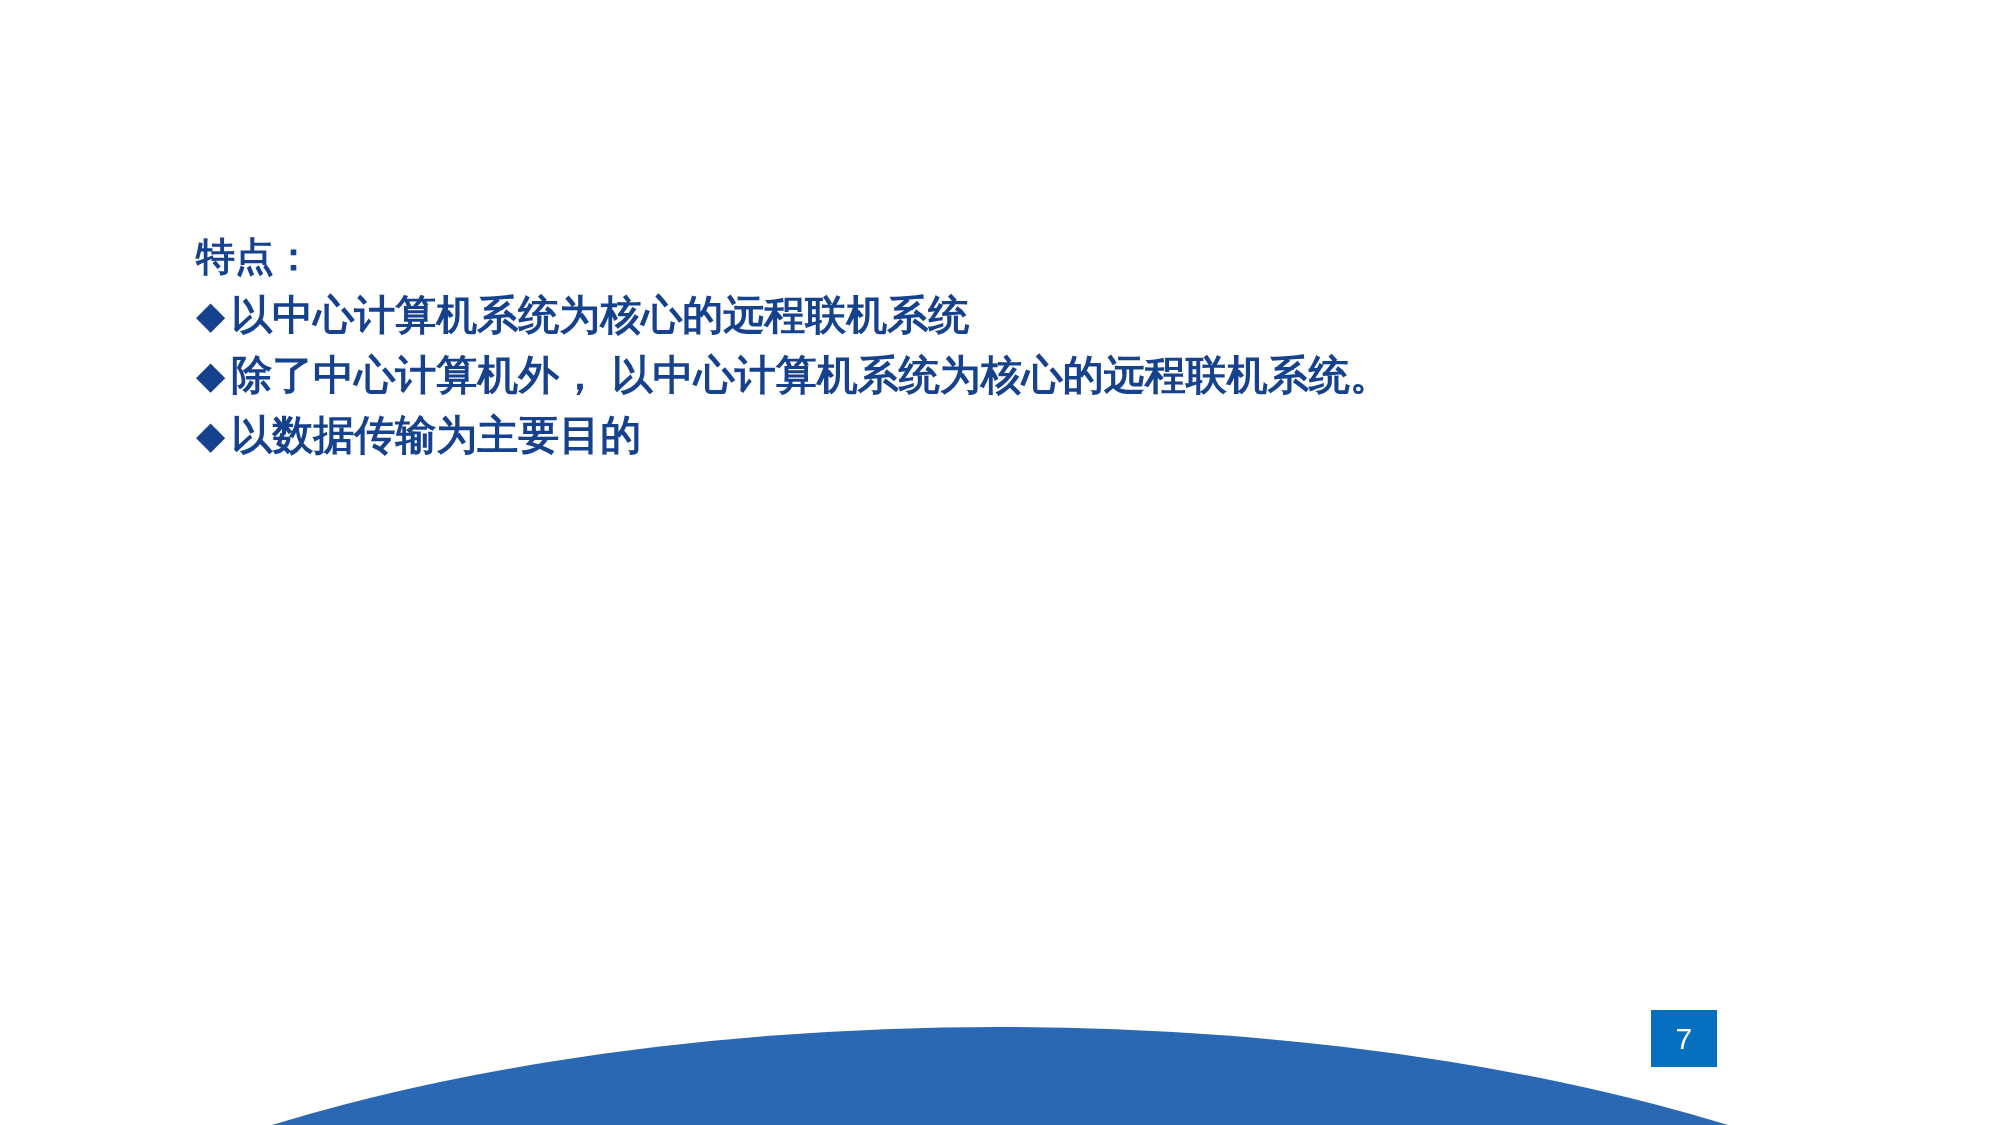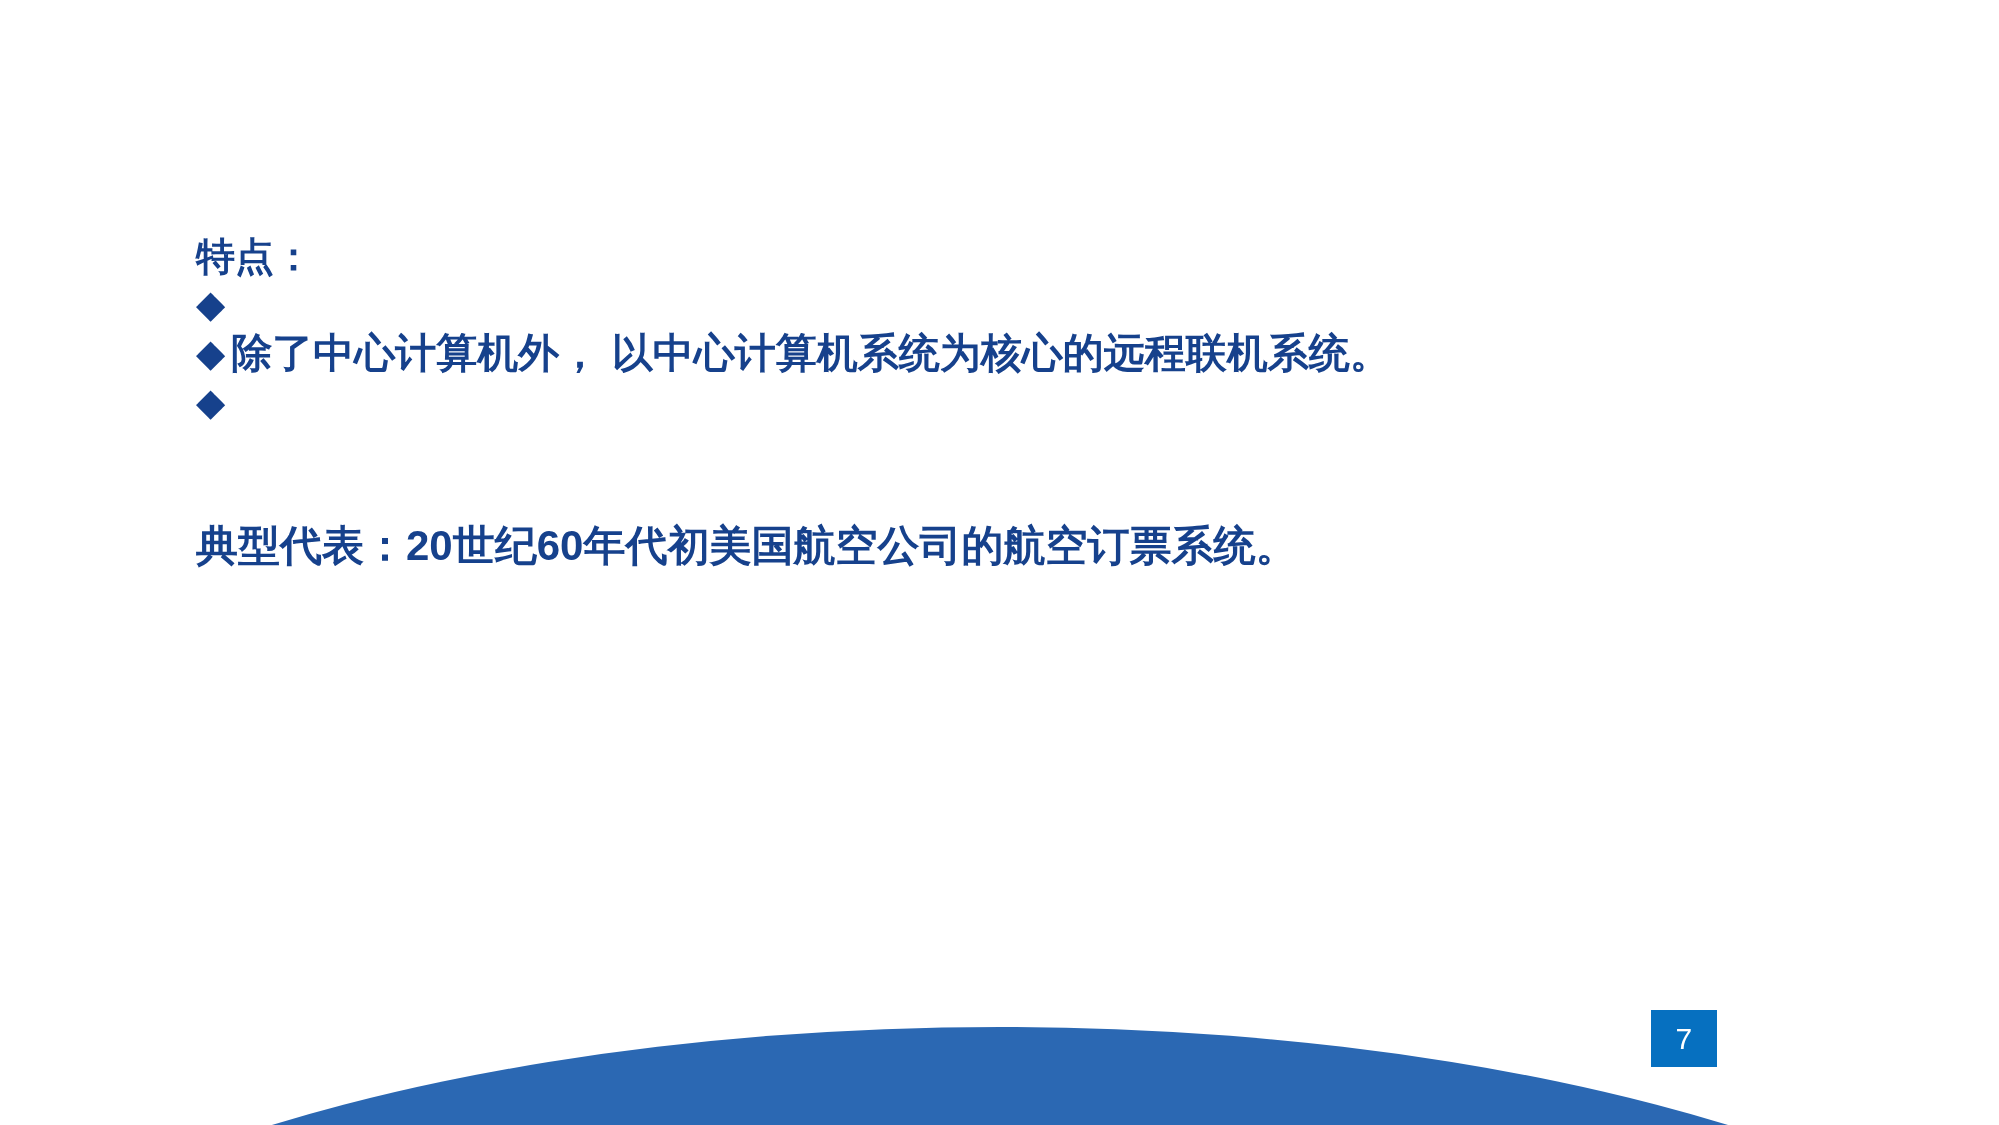--- a/index.html
+++ b/index.html
@@ -113,34 +113,35 @@
 <body>
 
 <div class="slide">
 
   <div class="content">
 
     <div class="heading-line">特点：</div>
 
     <div class="bullet-line">
       <span class="marker">◆</span>
+      <span class="btext">以中心计算机系统为核心的远程联机系统</span>
     </div>
 
     <div class="bullet-line">
       <span class="marker">◆</span>
       <span class="btext">除了中心计算机外， 以中心计算机系统为核心的远程联机系统。</span>
     </div>
 
     <div class="bullet-line">
       <span class="marker">◆</span>
+      <span class="btext">以数据传输为主要目的</span>
     </div>
 
     <div class="spacer"></div>
 
-    <div class="summary-line">典型代表：20世纪60年代初美国航空公司的航空订票系统。</div>
 
   </div>
 
   <div class="bottom-arc-wrap">
     <div class="bottom-arc"></div>
   </div>
 
   <div class="page-badge">
     <span class="num">7</span>
   </div>

